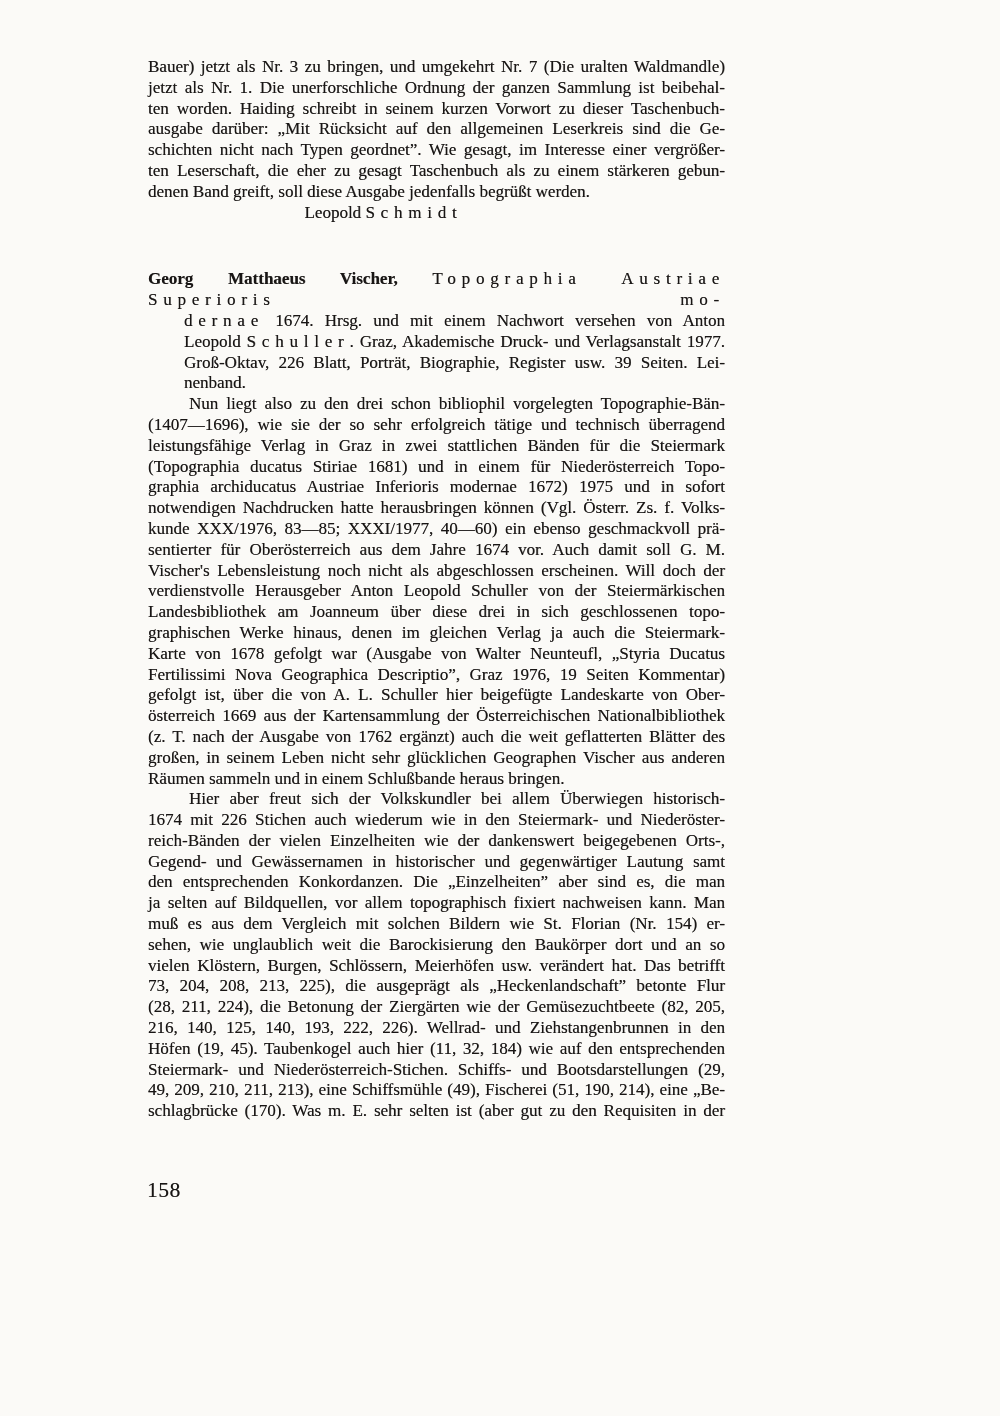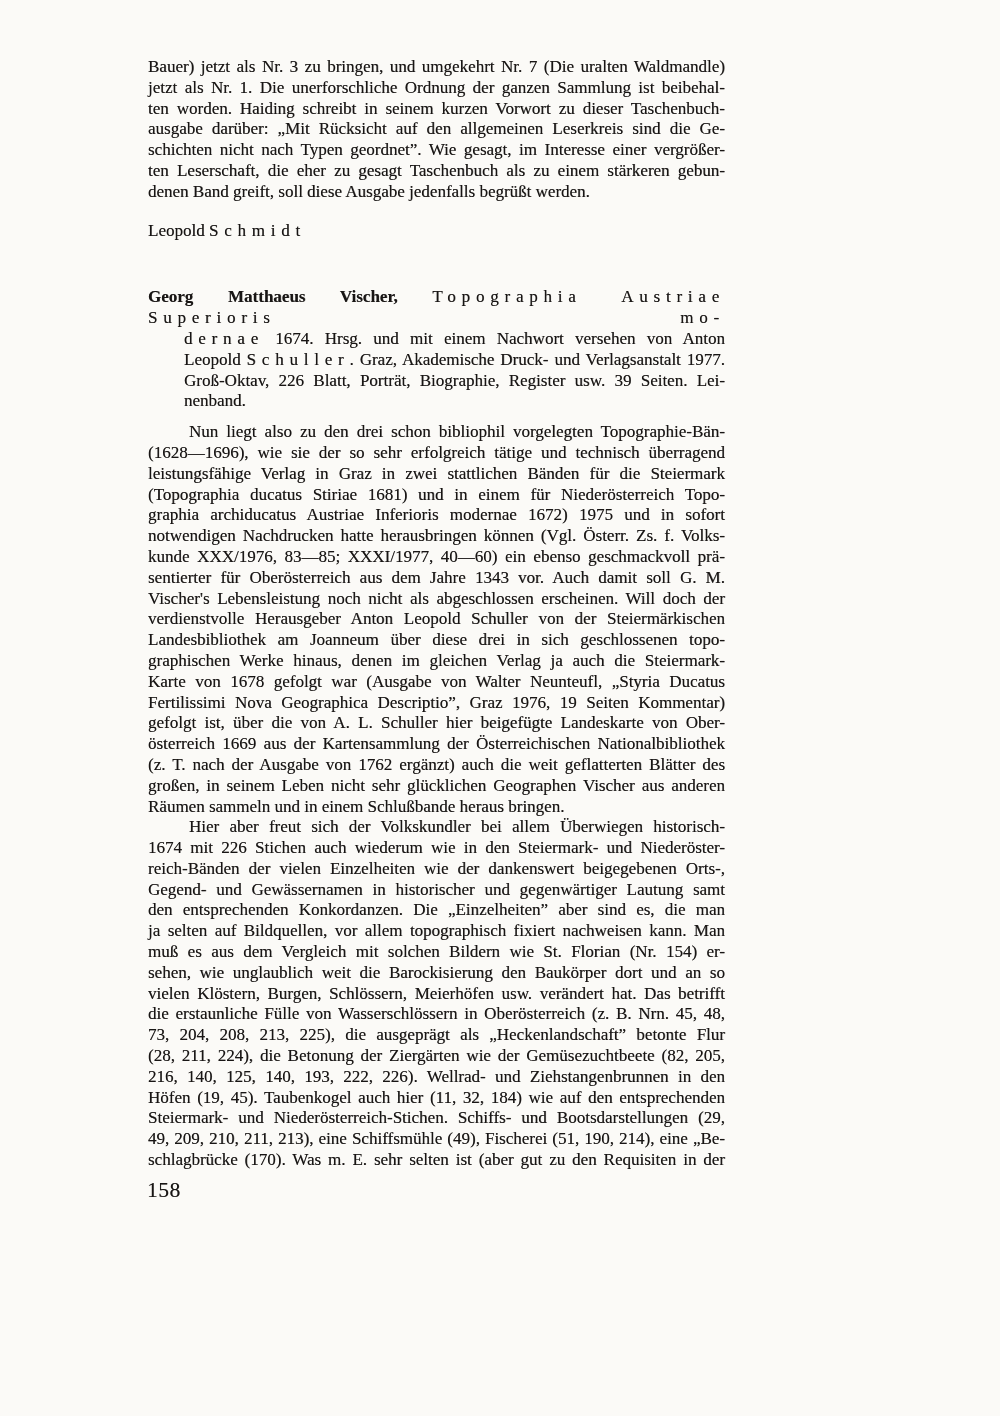--- a/index.html
+++ b/index.html
@@ -15,27 +15,27 @@
     padding: 57px 110px 0 148px;
     color: #181514;
     font-size: 17px;
     line-height: 20.8px;
     text-shadow: 0.3px 0.2px 0 rgba(24,21,20,0.55);
   }
   .para .line { text-align: justify; }
   .line.jl { text-align-last: justify; }
   .line.fi { text-indent: 41px; }
 
-  .signature { text-align: left; padding-right: 106px; margin-top: 18px; }
+  .signature { text-align: center; padding-right: 106px; }
 
   .bib { margin-top: 46px; font-family: Liberation Serif, serif; }
   .bib .line { text-align: justify; padding-left: 36px; }
   .bib .line.first { padding-left: 0; }
 
-  .p2 { margin-top: 10px; }
+  .p2 { }
   .p3 { margin-top: 0; }
 
   .b { font-weight: bold; }
   .sperr { letter-spacing: 0.34em; }
 
   .pageno {
     position: absolute;
     left: 147px; top: 1180px;
     font-size: 21.5px;
     letter-spacing: 0.5px;
@@ -61,27 +61,27 @@
   <section class="bib">
     <div class="line jl first"><span class="b">Georg Matthaeus Vischer,</span> <span class="sperr">Topographia Austriae Superioris mo-</span></div>
     <div class="line jl"><span class="sperr">dernae</span><span> 1674. Hrsg. und mit einem Nachwort versehen von Anton</span></div>
     <div class="line jl"><span>Leopold </span><span class="sperr">Schuller</span><span>. Graz, Akademische Druck- und Verlagsanstalt 1977.</span></div>
     <div class="line jl"><span>Groß-Oktav, 226 Blatt, Porträt, Biographie, Register usw. 39 Seiten. Lei-</span></div>
     <div class="line"><span>nenband.</span></div>
   </section>
 
   <section class="para p2">
       <div class="line jl fi">Nun liegt also zu den drei schon bibliophil vorgelegten Topographie-Bän-</div>
-      <div class="line jl">(1628—1696), wie sie der so sehr erfolgreich tätige und technisch überragend</div>
+      <div class="line jl">(1407—1696), wie sie der so sehr erfolgreich tätige und technisch überragend</div>
       <div class="line jl">leistungsfähige Verlag in Graz in zwei stattlichen Bänden für die Steiermark</div>
       <div class="line jl">(Topographia ducatus Stiriae 1681) und in einem für Niederösterreich Topo-</div>
       <div class="line jl">graphia archiducatus Austriae Inferioris modernae 1672) 1975 und in sofort</div>
       <div class="line jl">notwendigen Nachdrucken hatte herausbringen können (Vgl. Österr. Zs. f. Volks-</div>
       <div class="line jl">kunde XXX/1976, 83—85; XXXI/1977, 40—60) ein ebenso geschmackvoll prä-</div>
-      <div class="line jl">sentierter für Oberösterreich aus dem Jahre 1343 vor. Auch damit soll G. M.</div>
+      <div class="line jl">sentierter für Oberösterreich aus dem Jahre 1674 vor. Auch damit soll G. M.</div>
       <div class="line jl">Vischer's Lebensleistung noch nicht als abgeschlossen erscheinen. Will doch der</div>
       <div class="line jl">verdienstvolle Herausgeber Anton Leopold Schuller von der Steiermärkischen</div>
       <div class="line jl">Landesbibliothek am Joanneum über diese drei in sich geschlossenen topo-</div>
       <div class="line jl">graphischen Werke hinaus, denen im gleichen Verlag ja auch die Steiermark-</div>
       <div class="line jl">Karte von 1678 gefolgt war (Ausgabe von Walter Neunteufl, „Styria Ducatus</div>
       <div class="line jl">Fertilissimi Nova Geographica Descriptio”, Graz 1976, 19 Seiten Kommentar)</div>
       <div class="line jl">gefolgt ist, über die von A. L. Schuller hier beigefügte Landeskarte von Ober-</div>
       <div class="line jl">österreich 1669 aus der Kartensammlung der Österreichischen Nationalbibliothek</div>
       <div class="line jl">(z. T. nach der Ausgabe von 1762 ergänzt) auch die weit geflatterten Blätter des</div>
       <div class="line jl">großen, in seinem Leben nicht sehr glücklichen Geographen Vischer aus anderen</div>
@@ -91,21 +91,20 @@
   <section class="para p3">
       <div class="line jl fi">Hier aber freut sich der Volkskundler bei allem Überwiegen historisch-</div>
       <div class="line jl">1674 mit 226 Stichen auch wiederum wie in den Steiermark- und Niederöster-</div>
       <div class="line jl">reich-Bänden der vielen Einzelheiten wie der dankenswert beigegebenen Orts-,</div>
       <div class="line jl">Gegend- und Gewässernamen in historischer und gegenwärtiger Lautung samt</div>
       <div class="line jl">den entsprechenden Konkordanzen. Die „Einzelheiten” aber sind es, die man</div>
       <div class="line jl">ja selten auf Bildquellen, vor allem topographisch fixiert nachweisen kann. Man</div>
       <div class="line jl">muß es aus dem Vergleich mit solchen Bildern wie St. Florian (Nr. 154) er-</div>
       <div class="line jl">sehen, wie unglaublich weit die Barockisierung den Baukörper dort und an so</div>
       <div class="line jl">vielen Klöstern, Burgen, Schlössern, Meierhöfen usw. verändert hat. Das betrifft</div>
-      <div class="line jl">die erstaunliche Fülle von Wasserschlössern in Oberösterreich (z. B. Nrn. 45, 48,</div>
       <div class="line jl">73, 204, 208, 213, 225), die ausgeprägt als „Heckenlandschaft” betonte Flur</div>
       <div class="line jl">(28, 211, 224), die Betonung der Ziergärten wie der Gemüsezuchtbeete (82, 205,</div>
       <div class="line jl">216, 140, 125, 140, 193, 222, 226). Wellrad- und Ziehstangenbrunnen in den</div>
       <div class="line jl">Höfen (19, 45). Taubenkogel auch hier (11, 32, 184) wie auf den entsprechenden</div>
       <div class="line jl">Steiermark- und Niederösterreich-Stichen. Schiffs- und Bootsdarstellungen (29,</div>
       <div class="line jl">49, 209, 210, 211, 213), eine Schiffsmühle (49), Fischerei (51, 190, 214), eine „Be-</div>
       <div class="line jl">schlagbrücke (170). Was m. E. sehr selten ist (aber gut zu den Requisiten in der</div>
     </section>
 
   <div class="pageno">158</div>

